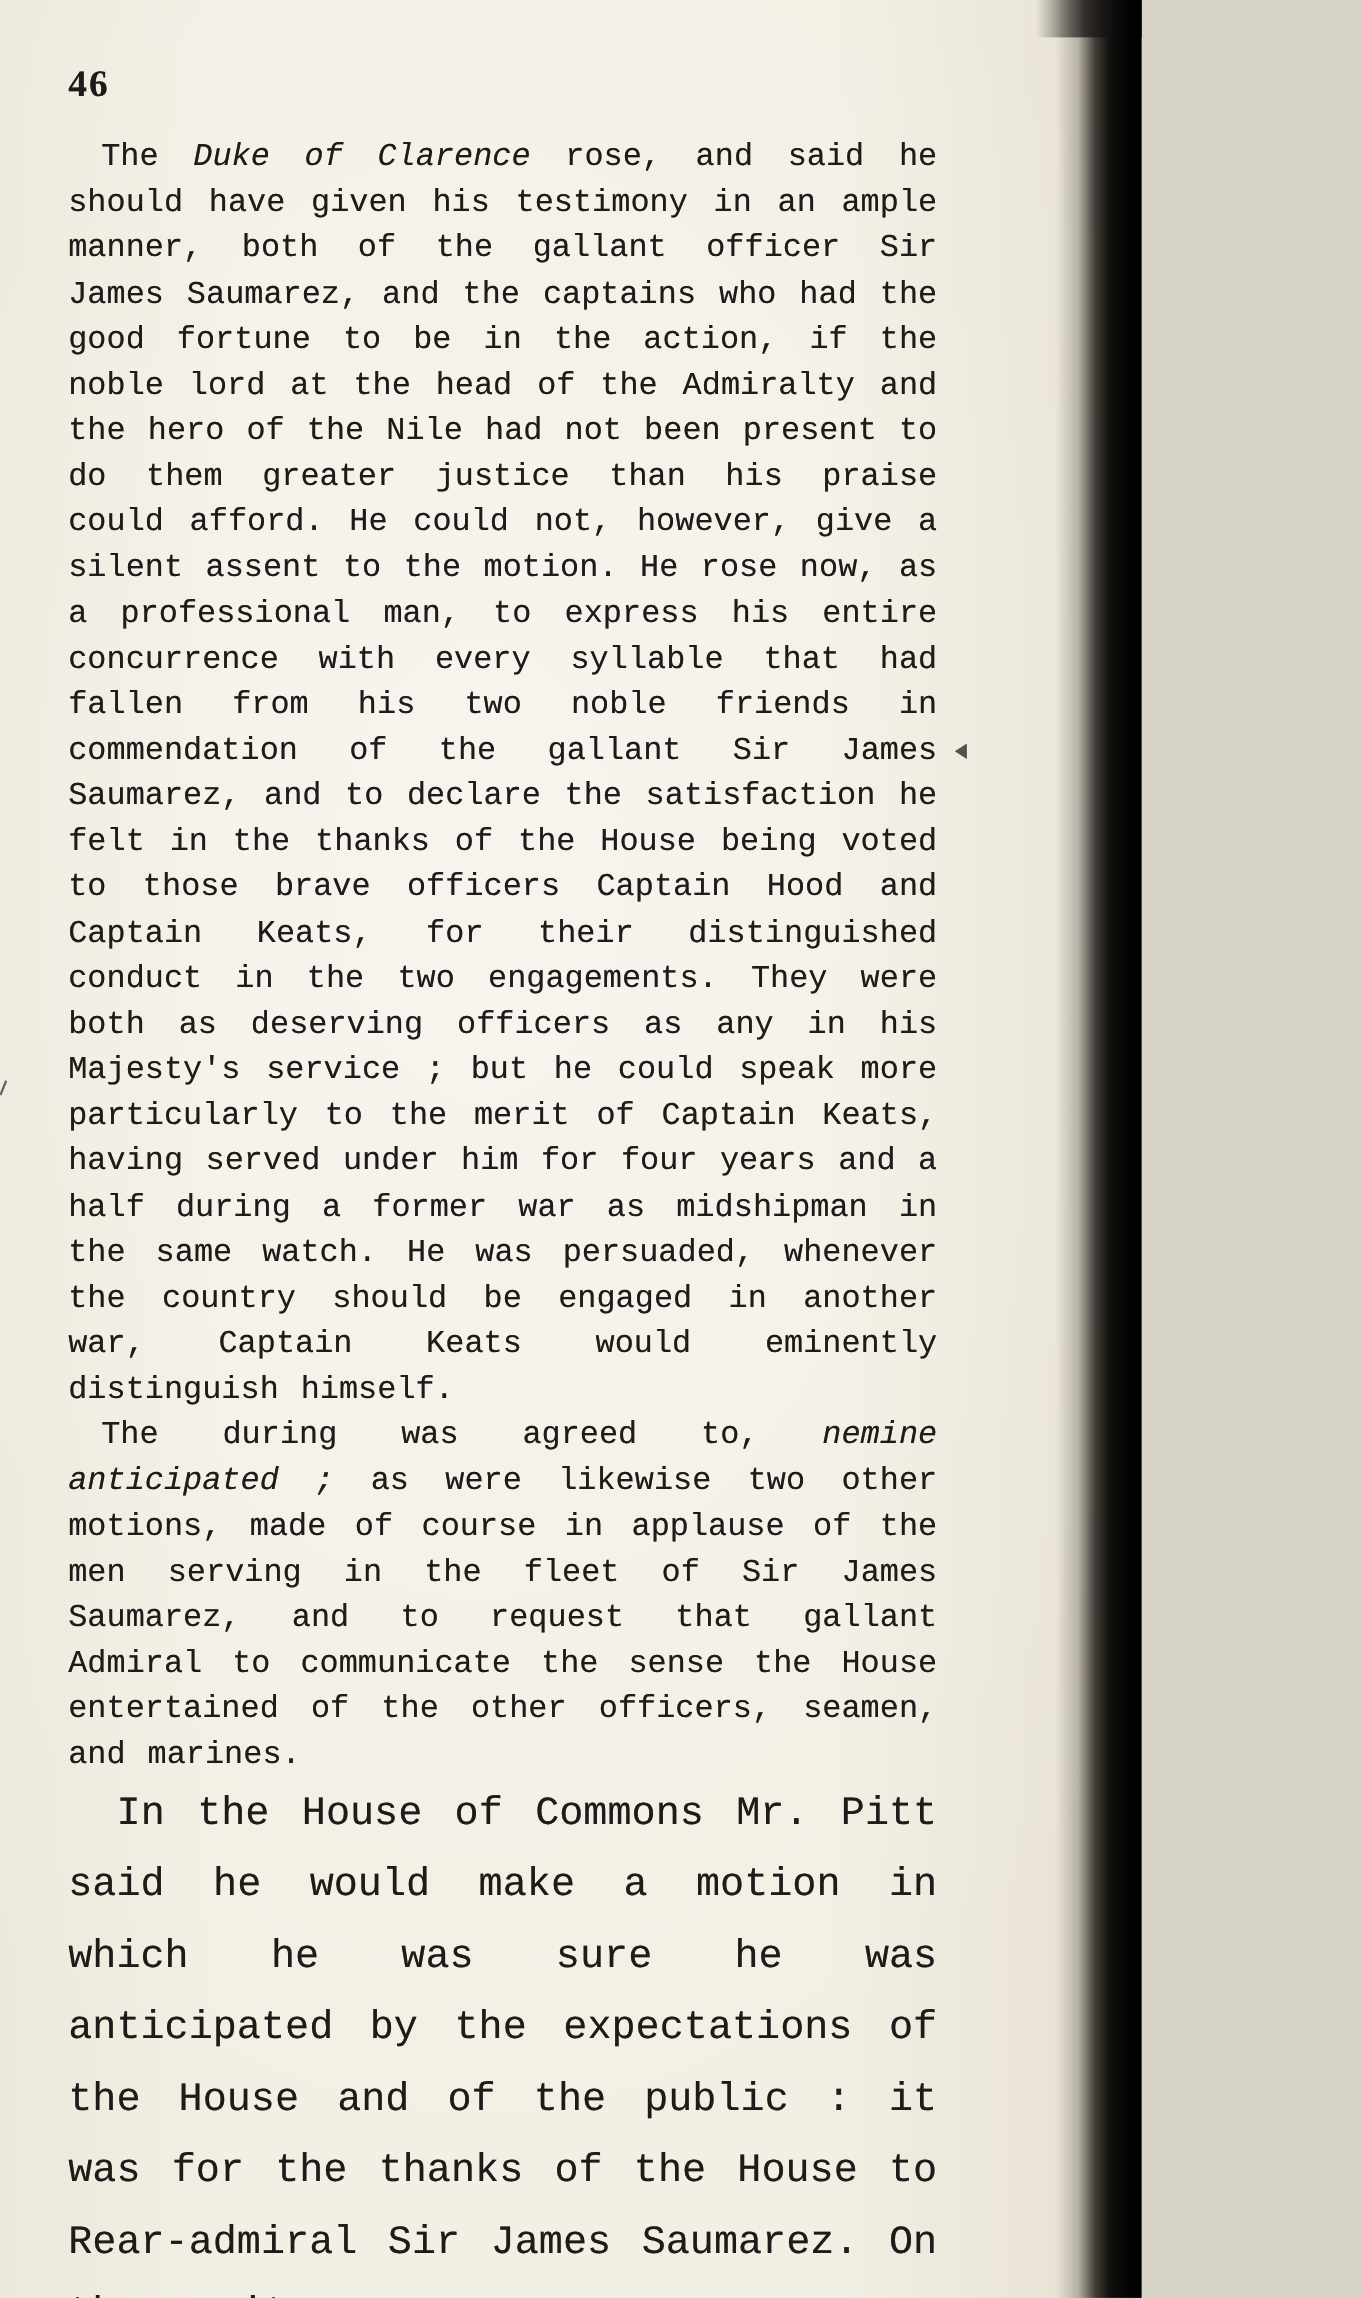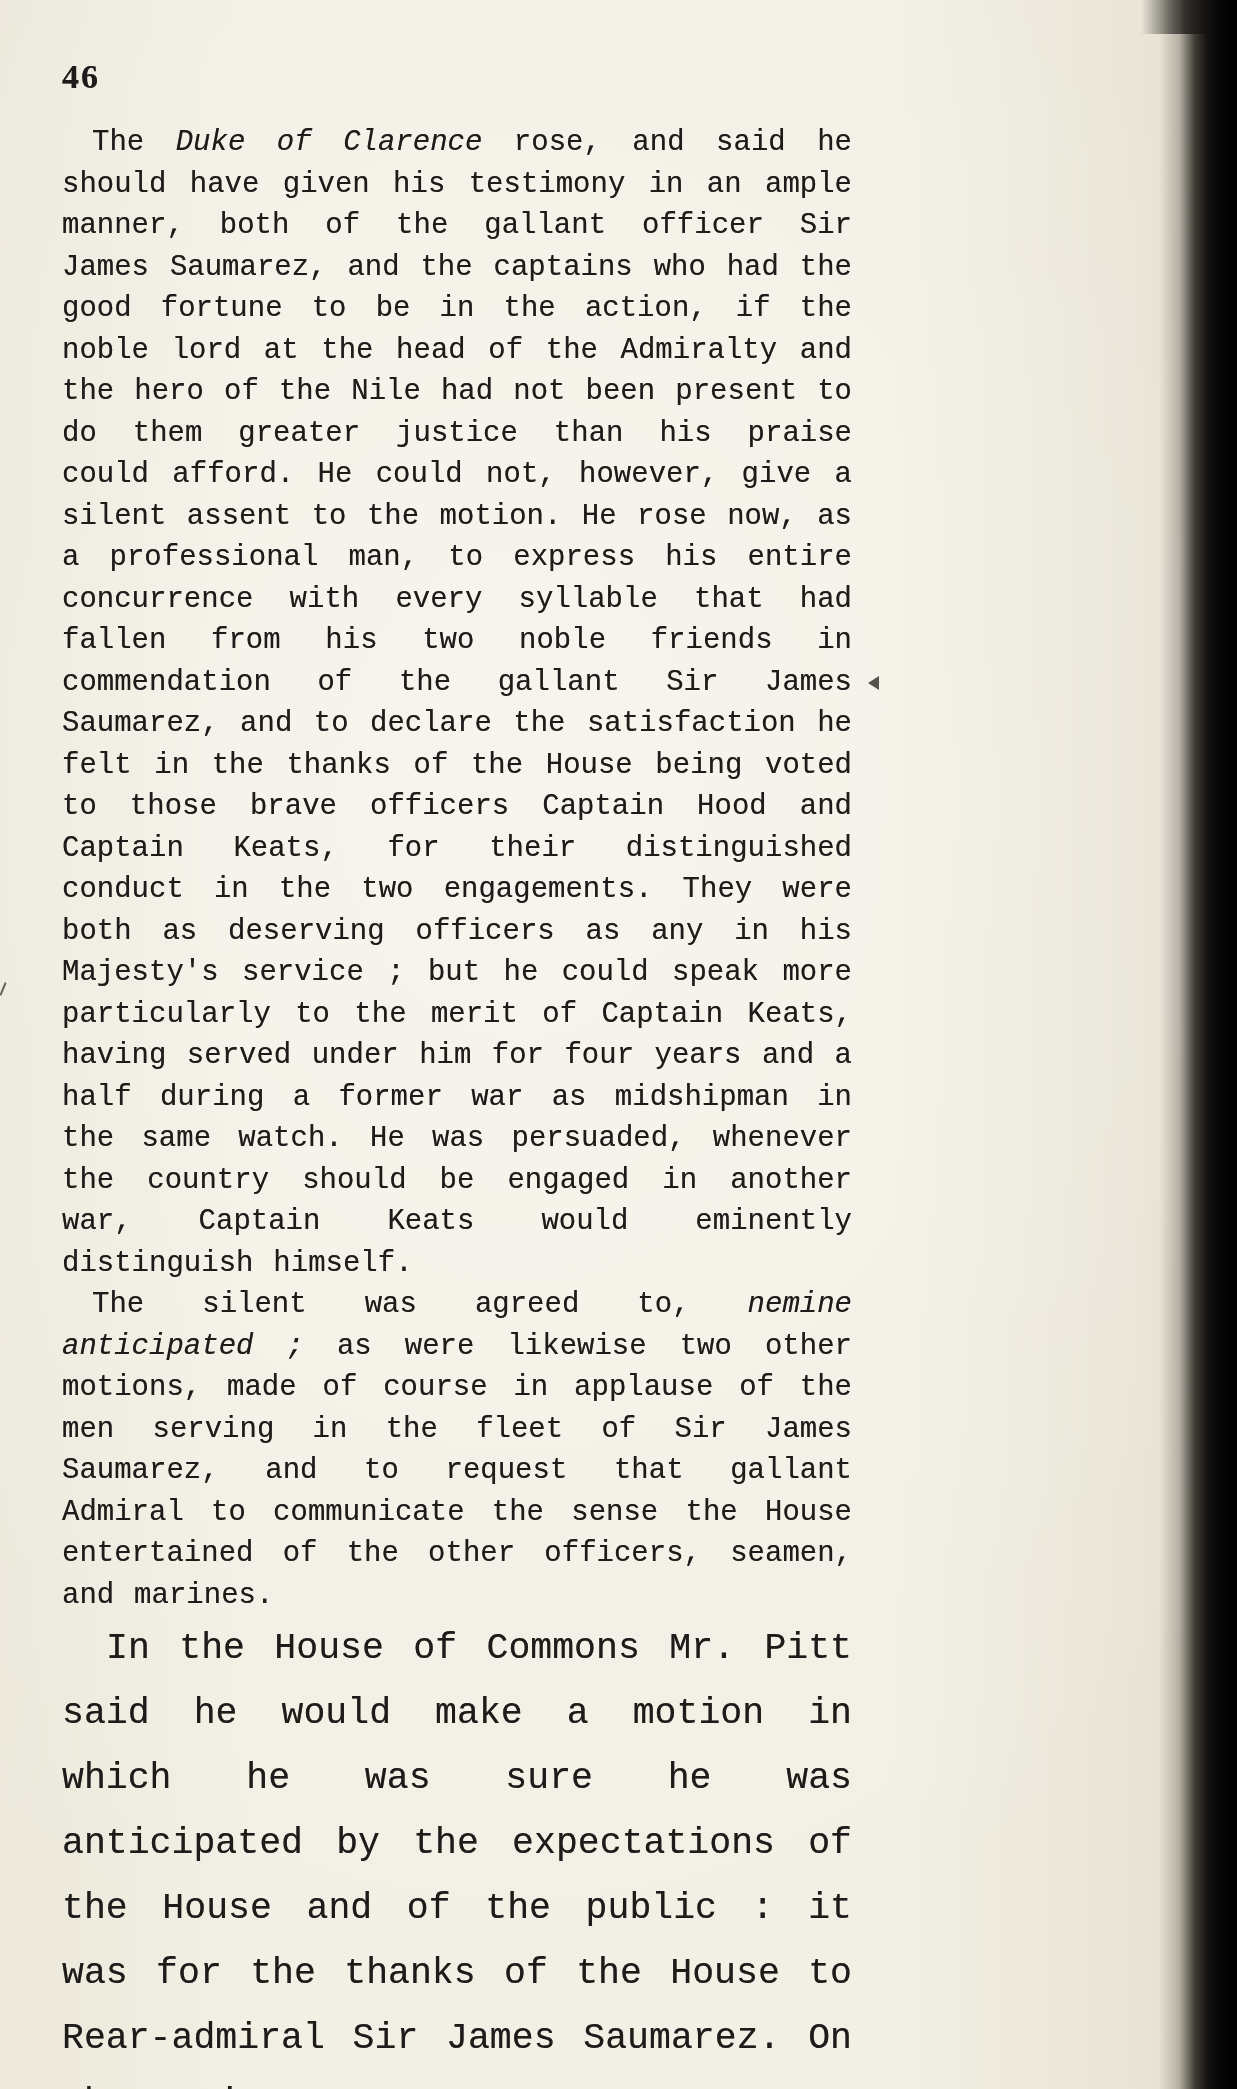--- a/index.html
+++ b/index.html
@@ -2,21 +2,21 @@
 <html><head>
 <meta charset="utf-8">
 <style>
   html, body {
     margin: 0;
     padding: 0;
     background: #d8d4c8;
   }
   .page {
     position: relative;
-    width: 1237px;
+    width: 1038px;
     height: 2089px;
     background:
       radial-gradient(ellipse 140% 110% at 42% 38%, rgba(255,255,255,0.35) 0%, rgba(255,255,255,0) 55%),
       linear-gradient(to right, #ece8db 0%, #f2efe4 20%, #f2efe4 72%, #e9e4d6 92%, #ded8c9 100%);
     overflow: hidden;
     font-family: "Liberation Serif", "DejaVu Serif", serif;
     color: #1e1c1a;
   }
   
   .page-header {
@@ -123,21 +123,21 @@
 <div class="page">
 
   <div class="page-header">
     <span class="page-number">46</span>
   </div>
 
   <div class="page-body">
 
     <p class="para para-normal"><span>The </span><span class="italic">Duke of Clarence</span><span> rose, and said he should have given his testimony in an ample manner, both of the gallant officer Sir James Saumarez, and the captains who had the good fortune to be in the action, if the noble lord at the head of the Admiralty and the hero of the Nile had not been present to do them greater justice than his praise could afford.  He could not, however, give a silent assent to the motion.  He rose now, as a professional man, to express his entire concurrence with every syllable that had fallen from his two noble friends in commendation of the gallant Sir James Saumarez, and to declare the satisfaction he felt in the thanks of the House being voted to those brave officers Captain Hood and Captain Keats, for their distinguished conduct in the two engagements.  They were both as deserving officers as any in his Majesty's service ; but he could speak more particularly to the merit of Captain Keats, having served under him for four years and a half during a former war as midshipman in the same watch.  He was persuaded, whenever the country should be engaged in another war, Captain Keats would eminently distinguish himself.</span></p>
 
-    <p class="para para-normal"><span>The silent was agreed to, </span><span class="italic">nemine anticipated ;</span><span> as were likewise two other motions, made of course in applause of the men serving in the fleet of Sir James Saumarez, and to request that gallant Admiral to communicate the sense the House entertained of the other officers, seamen, and marines.</span></p>
+    <p class="para para-normal"><span>The during was agreed to, </span><span class="italic">nemine anticipated ;</span><span> as were likewise two other motions, made of course in applause of the men serving in the fleet of Sir James Saumarez, and to request that gallant Admiral to communicate the sense the House entertained of the other officers, seamen, and marines.</span></p>
 
     <p class="para para-big"><span>In the House of Commons Mr. Pitt said he would make a motion in which he was sure he was anticipated by the expectations of the House and of the public : it was for the thanks of the House to Rear-admiral Sir James Saumarez.  On the merits</span></p>
 
   </div>
 
   <div class="scan-artifact-arrow"></div>
   <div class="scan-artifact-slash"></div>
 
   <div class="binding-cap"></div>
   <div class="binding-edge"></div>

